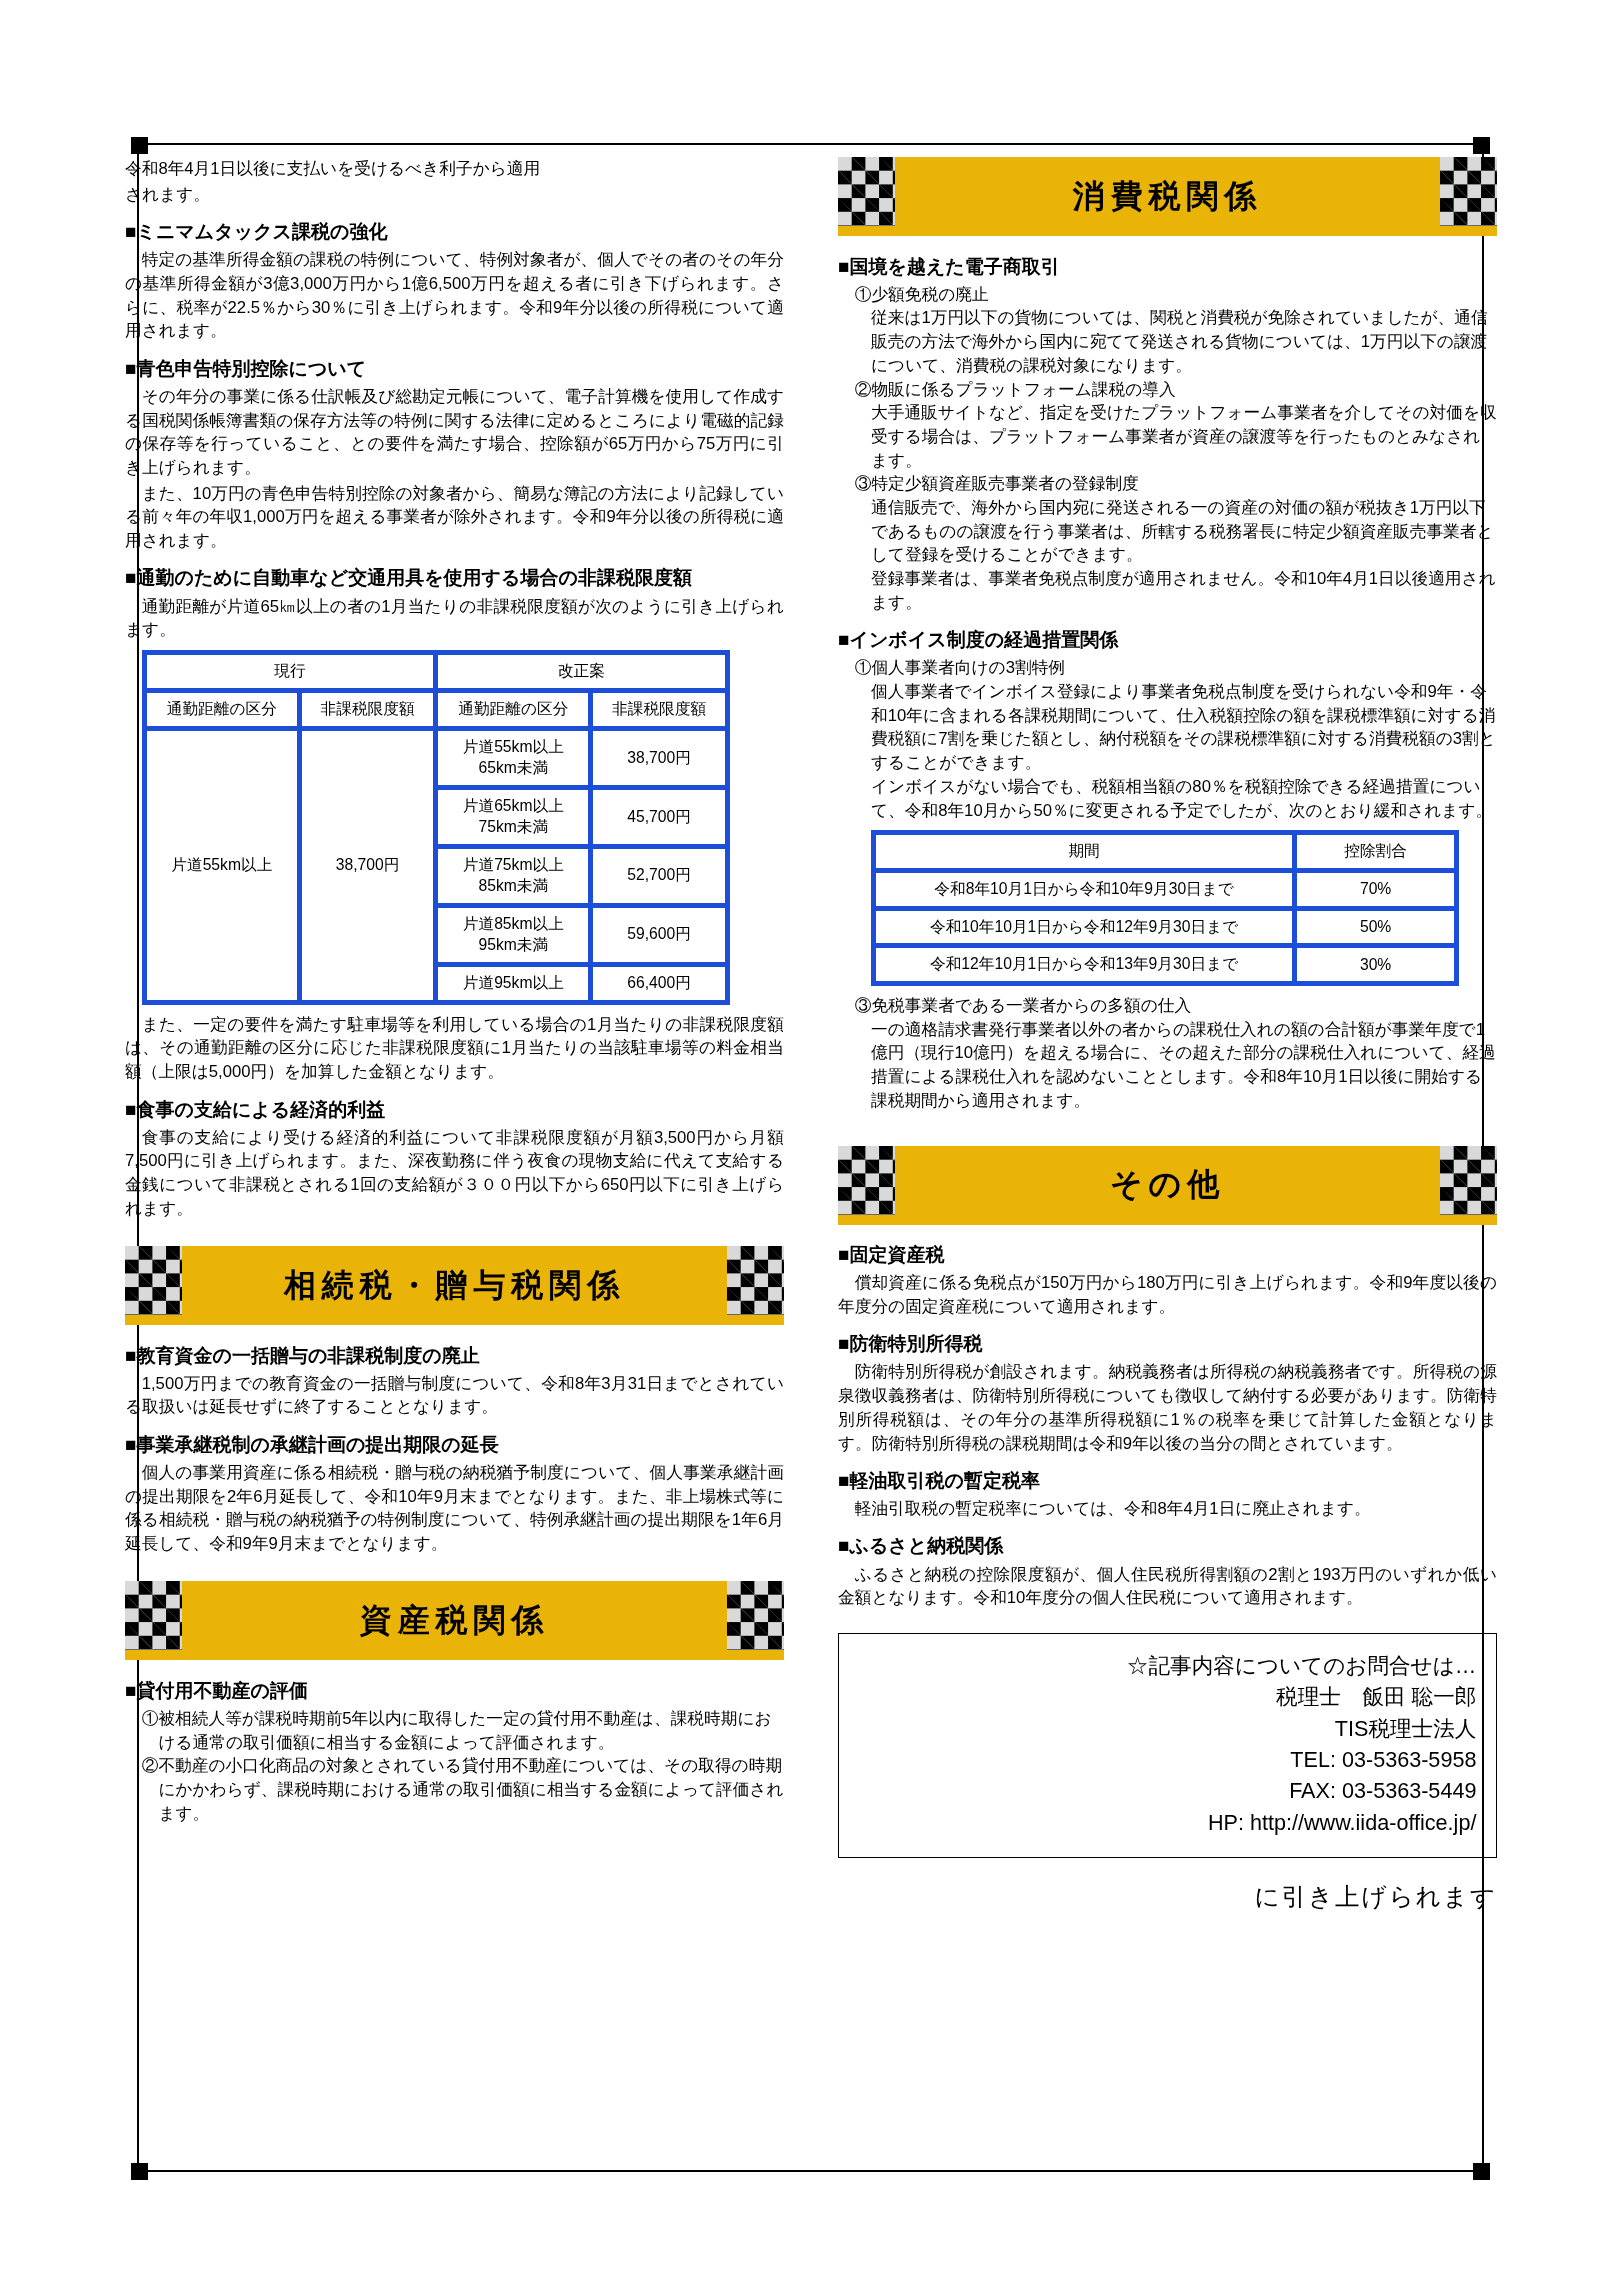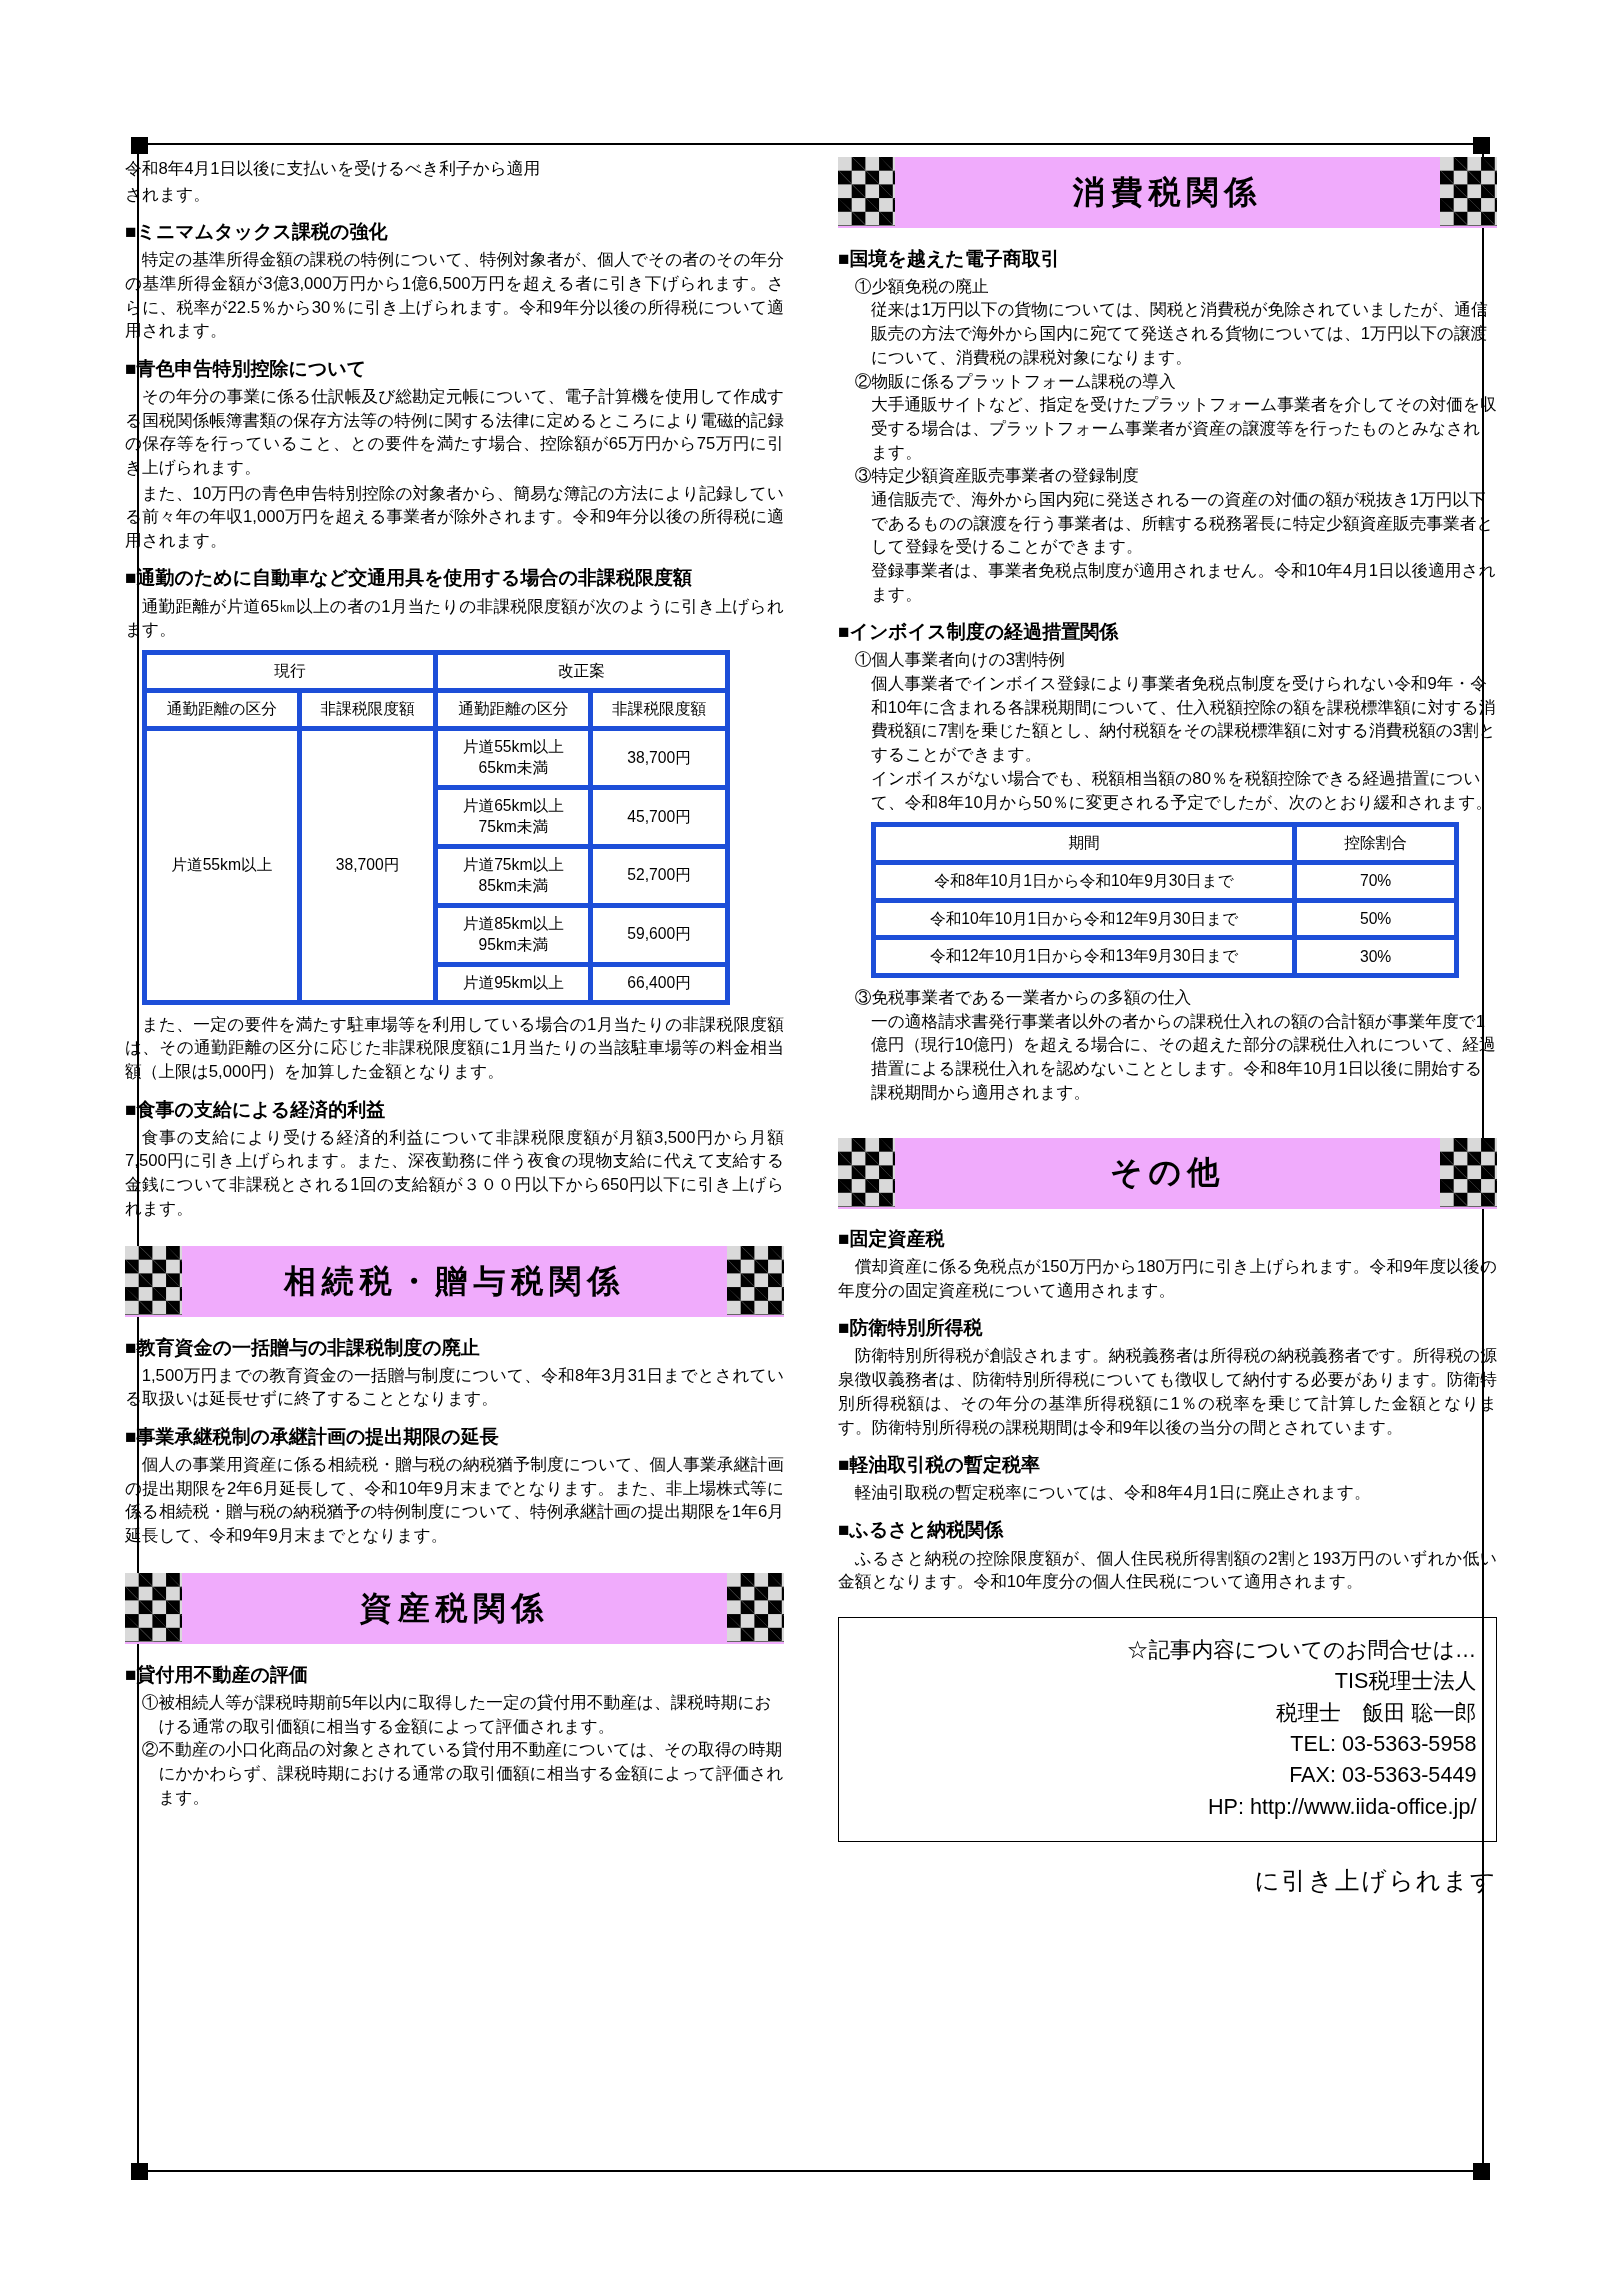--- a/index.html
+++ b/index.html
@@ -31,26 +31,26 @@
     left:125px; top:157px;
     width:1372px;
     display:flex;
     gap:54px;
   }
   .col { width:659px; }
 
   
   .banner {
     position:relative;
-    height:71px;
+    height:79px;
     margin:25.5px 0 17.6px 0;
     display:flex;
     align-items:center;
     justify-content:center;
-    background:#f0abfc;
+    background:#eab308;
   }
   .banner .title {
     font-size:32px;
     font-weight:bold;
     letter-spacing:5.9px;
     font-family:"Liberation Serif", serif;
   }
   .checker {
     position:absolute;
     top:0; width:57px; height:69px;
@@ -290,22 +290,22 @@
       <p class="body indent">防衛特別所得税が創設されます。納税義務者は所得税の納税義務者です。所得税の源泉徴収義務者は、防衛特別所得税についても徴収して納付する必要があります。防衛特別所得税額は、その年分の基準所得税額に1％の税率を乗じて計算した金額となります。防衛特別所得税の課税期間は令和9年以後の当分の間とされています。</p>
 
       <h3 class="head">■軽油取引税の暫定税率</h3>
       <p class="body indent">軽油引取税の暫定税率については、令和8年4月1日に廃止されます。</p>
 
       <h3 class="head">■ふるさと納税関係</h3>
       <p class="body indent">ふるさと納税の控除限度額が、個人住民税所得割額の2割と193万円のいずれか低い金額となります。令和10年度分の個人住民税について適用されます。</p>
 
       <div class="contact-box">
         <div>☆記事内容についてのお問合せは…</div>
+        <div>　税理士　飯田 聡一郎</div>
         <div>TIS税理士法人</div>
-        <div>　税理士　飯田 聡一郎</div>
         <div>TEL: 03-5363-5958</div>
         <div>FAX: 03-5363-5449</div>
         <div>HP: http://www.iida-office.jp/</div>
       </div>
 
       <div class="footer-org">に引き上げられます</div>
 
     </div>
   </div>
 </div>

